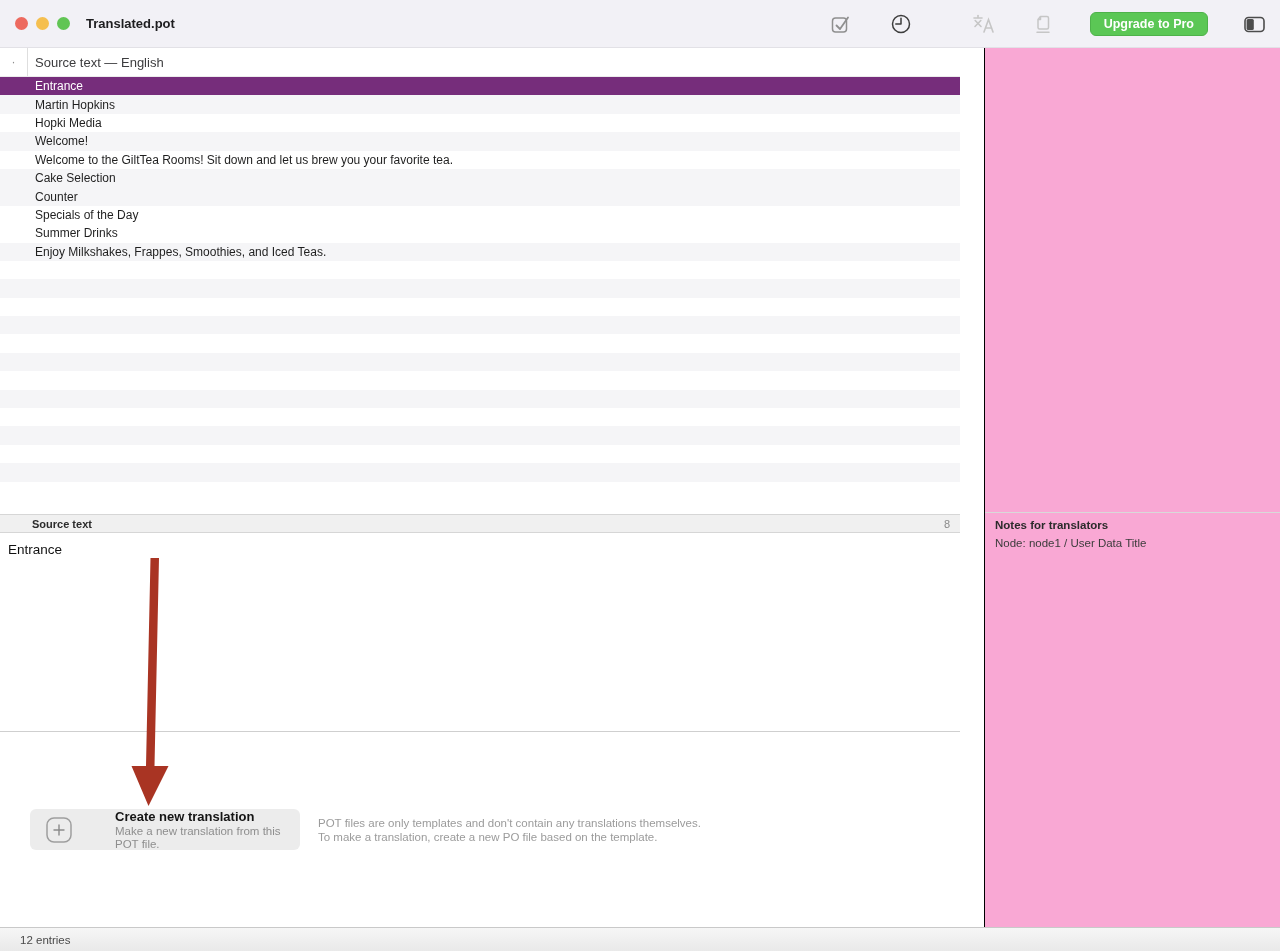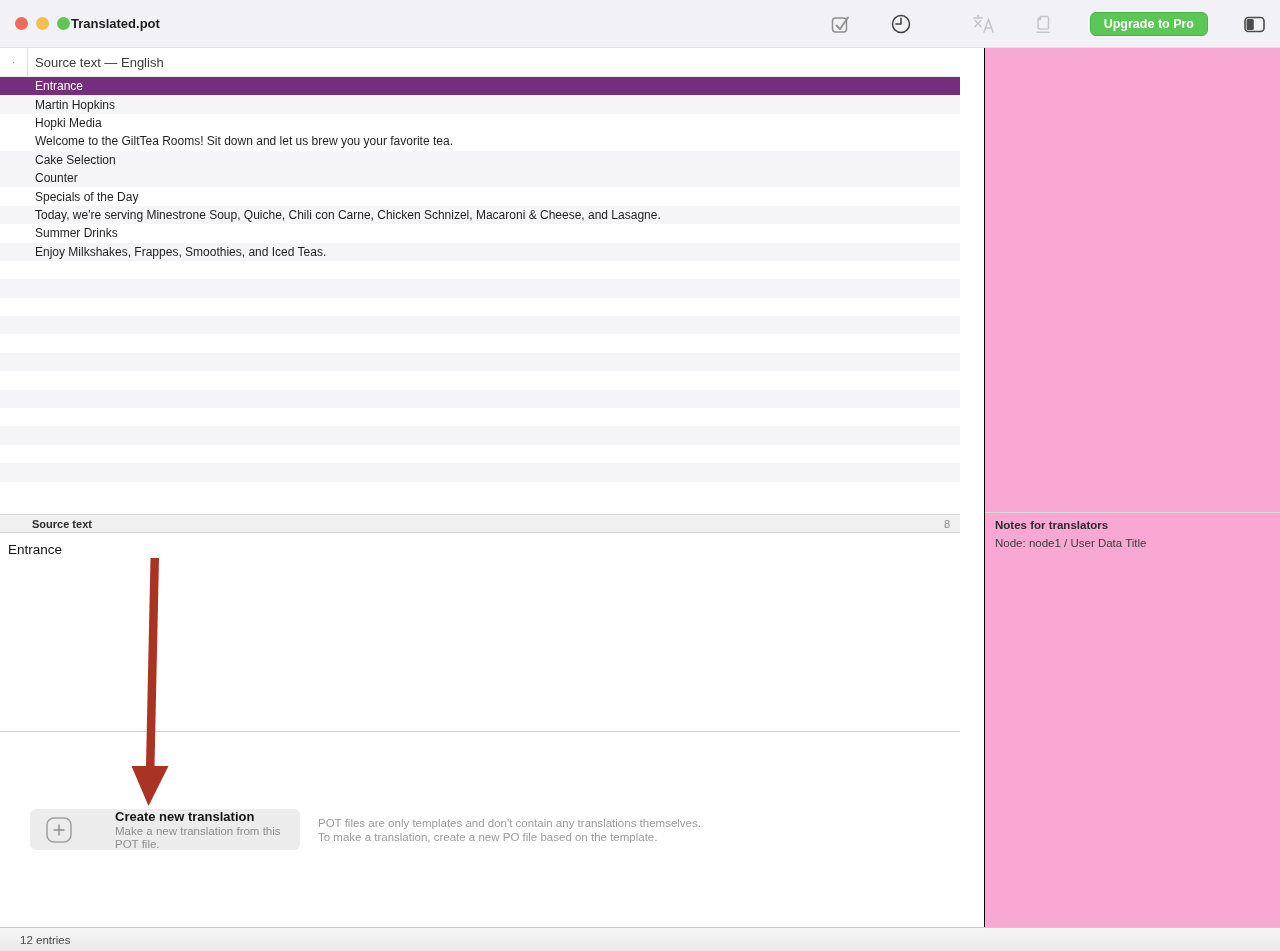--- a/index.html
+++ b/index.html
@@ -8,21 +8,21 @@
   .window { position:relative; width:1280px; height:951px; display:flex; flex-direction:column; }
 
   
   .titlebar { height:48px; background:#f2f1f6; border-bottom:1px solid #e2e1e6;
     display:flex; align-items:center; flex:0 0 48px; position:relative; }
   .traffic { display:flex; gap:8px; margin-left:15px; }
   .light { width:13px; height:13px; border-radius:50%; }
   .light.red { background:#ed6a5f; }
   .light.yellow { background:#f5bf4f; }
   .light.green { background:#61c554; }
-  .win-title { margin-left:1px; font-size:13px; font-weight:bold; color:#1d1d1f; }
+  .win-title { margin-left:16px; font-size:13px; font-weight:bold; color:#1d1d1f; }
   .tb-right { position:absolute; right:12px; top:0; height:48px; display:flex; align-items:center; gap:34px; }
   .tb-icon { display:flex; align-items:center; justify-content:center; width:26px; height:26px; }
   .upgrade-btn { background:#5bc755; border:1px solid #4eb24a; border-radius:6px;
     color:#fff; font-size:12.5px; font-weight:bold; padding:5px 13px; line-height:1; cursor:default; }
 
   
   .main { flex:1 1 auto; display:flex; min-height:0; }
   .left-pane { width:960px; flex:0 0 960px; display:flex; flex-direction:column; background:#fff; }
   .right-pane { flex:1 1 auto; background:#f9a8d4; border-left:1px solid #000000;margin-left:24px; }
 
@@ -134,25 +134,25 @@
 
       <div class="list-header">
         <div class="dot-col">·</div>
         <div class="list-header-label">Source text — English</div>
       </div>
 
       <div class="entries">
           <div class="row selected" style="background: rgb(118, 45, 123);">Entrance</div>
           <div class="row stripe">Martin Hopkins</div>
           <div class="row">Hopki Media</div>
+          <div class="row stripe">Welcome!</div>
           <div class="row">Welcome to the GiltTea Rooms! Sit down and let us brew you your favorite tea.</div>
           <div class="row stripe">Cake Selection</div>
           <div class="row stripe">Counter</div>
           <div class="row">Specials of the Day</div>
-          <div class="row stripe">Today, we're serving Minestrone Soup, Quiche, Chili con Carne, Chicken Schnizel, Macaroni &amp; Cheese, and Lasagne.</div>
           <div class="row">Summer Drinks</div>
           <div class="row stripe">Enjoy Milkshakes, Frappes, Smoothies, and Iced Teas.</div>
           <div class="row"></div>
           <div class="row stripe"></div>
           <div class="row"></div>
           <div class="row stripe"></div>
           <div class="row"></div>
           <div class="row stripe"></div>
           <div class="row"></div>
           <div class="row stripe"></div>

